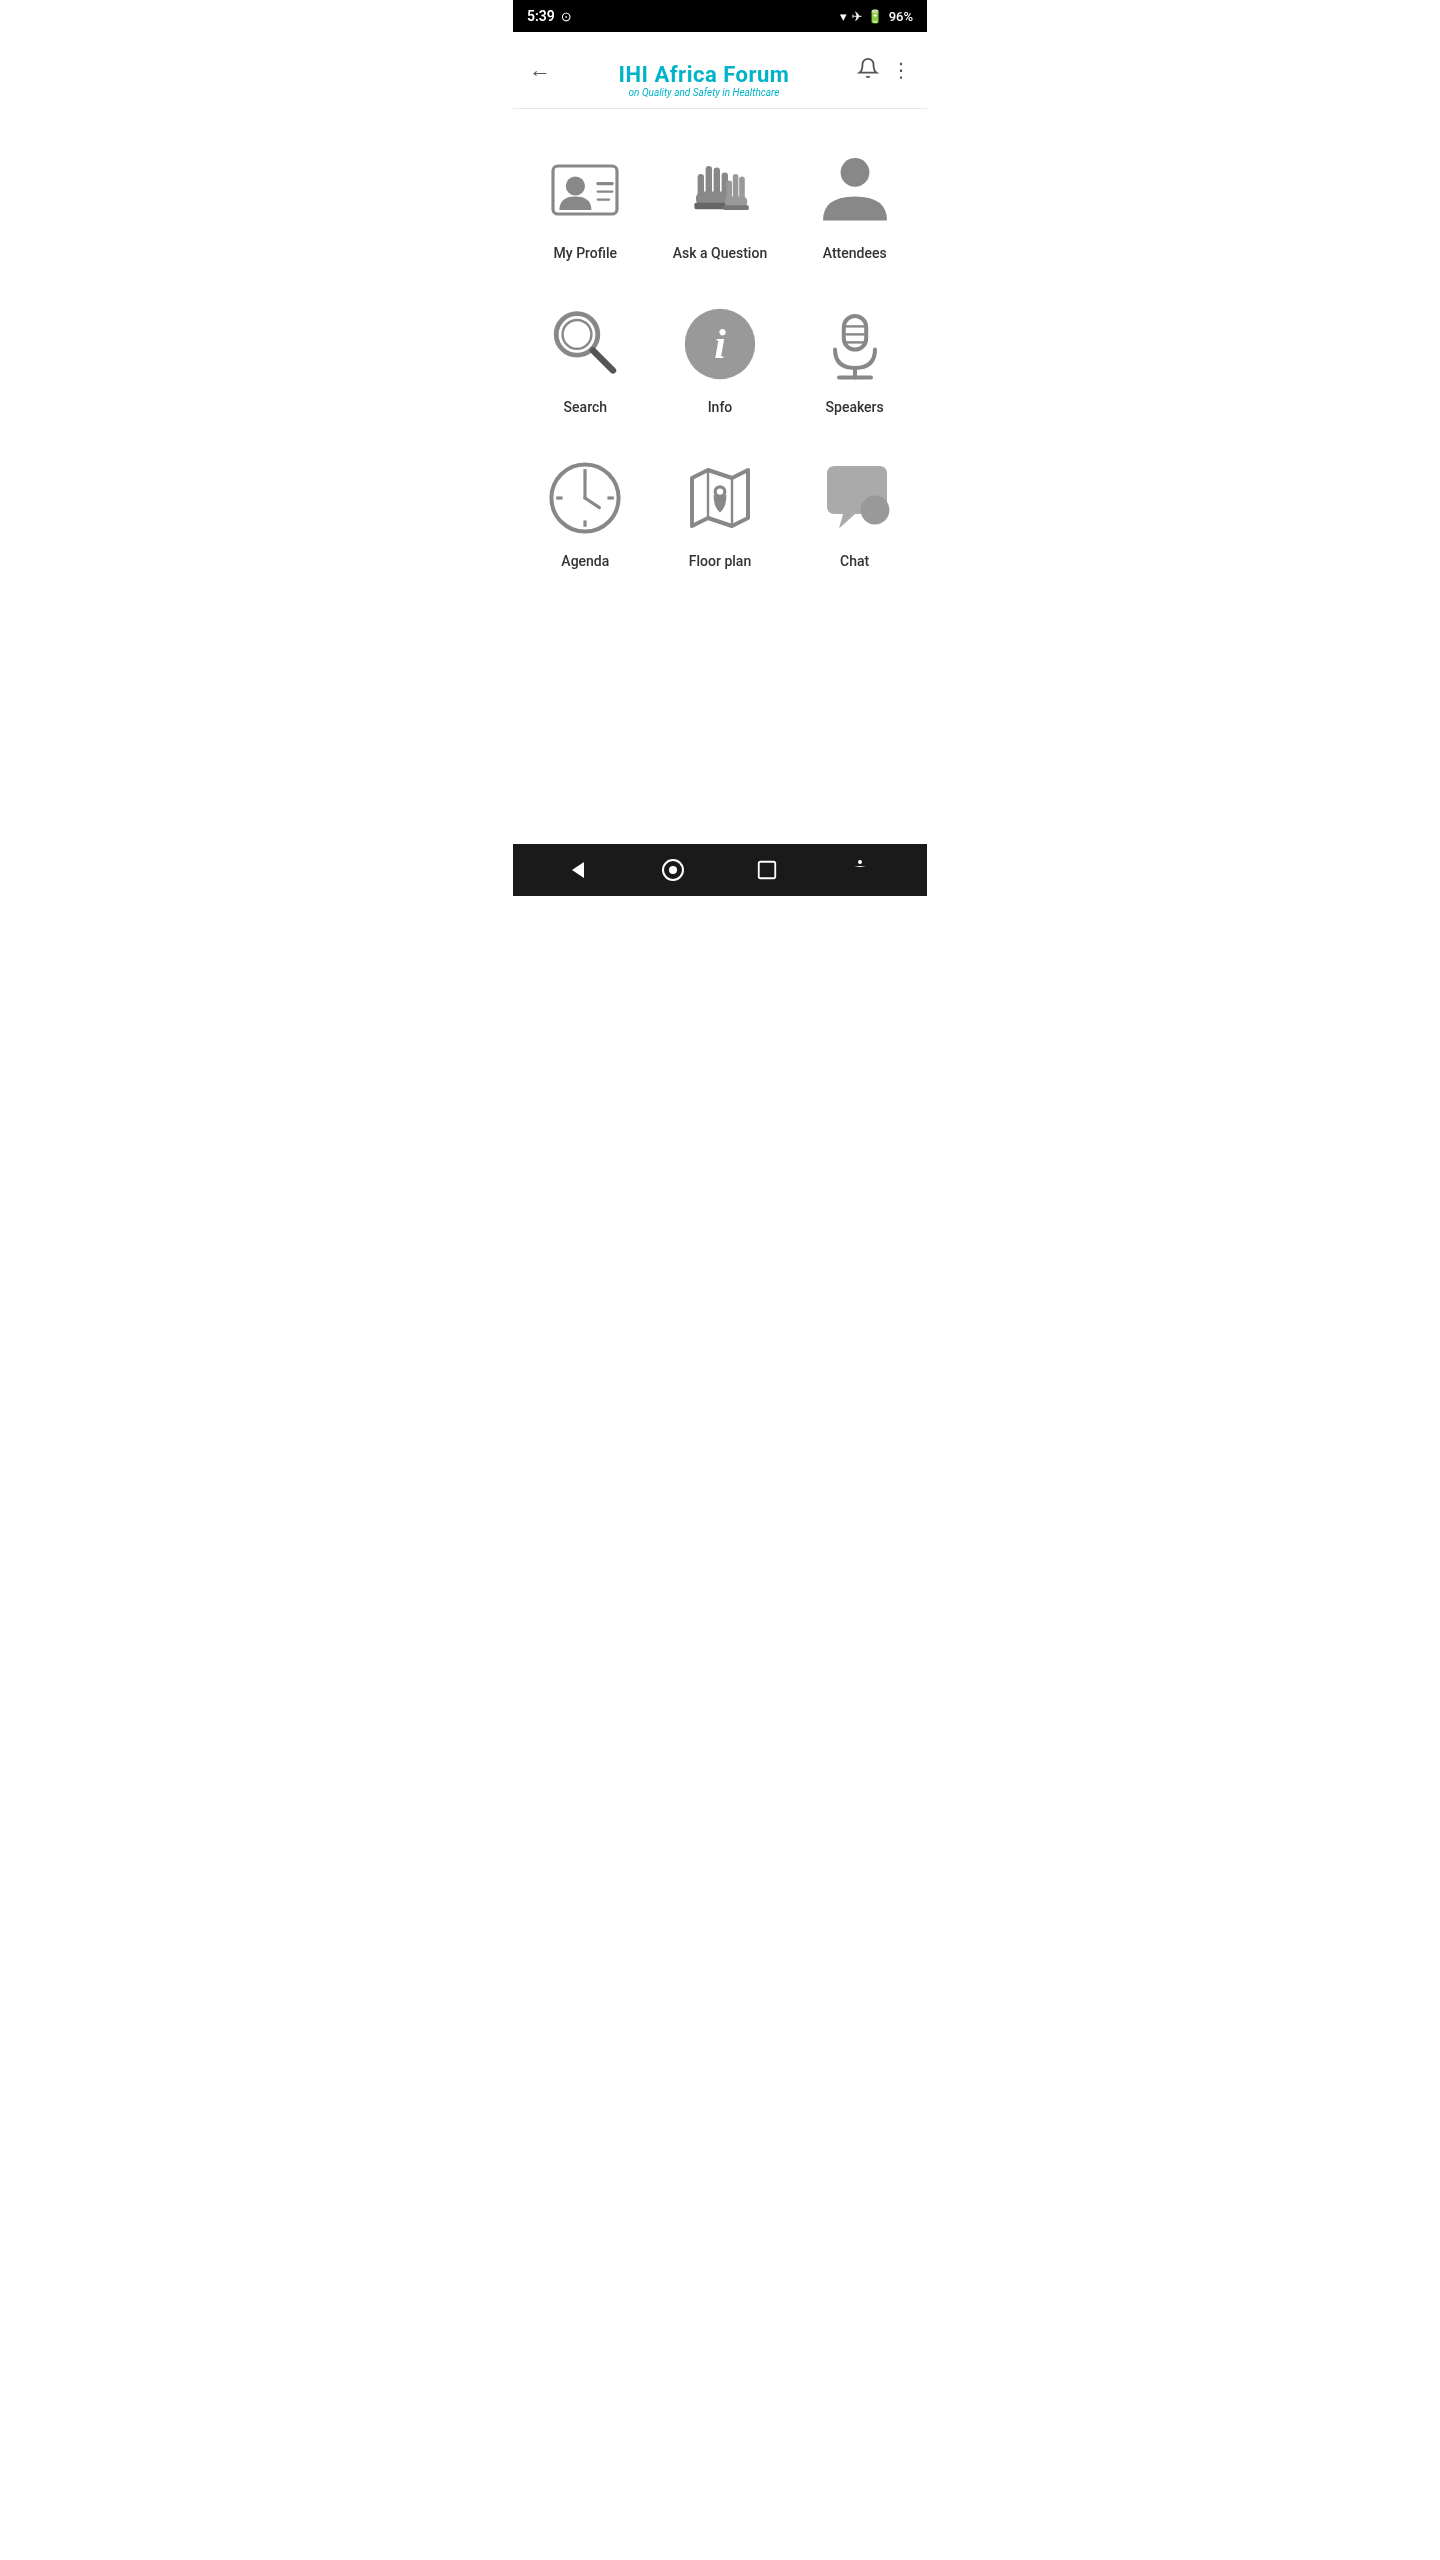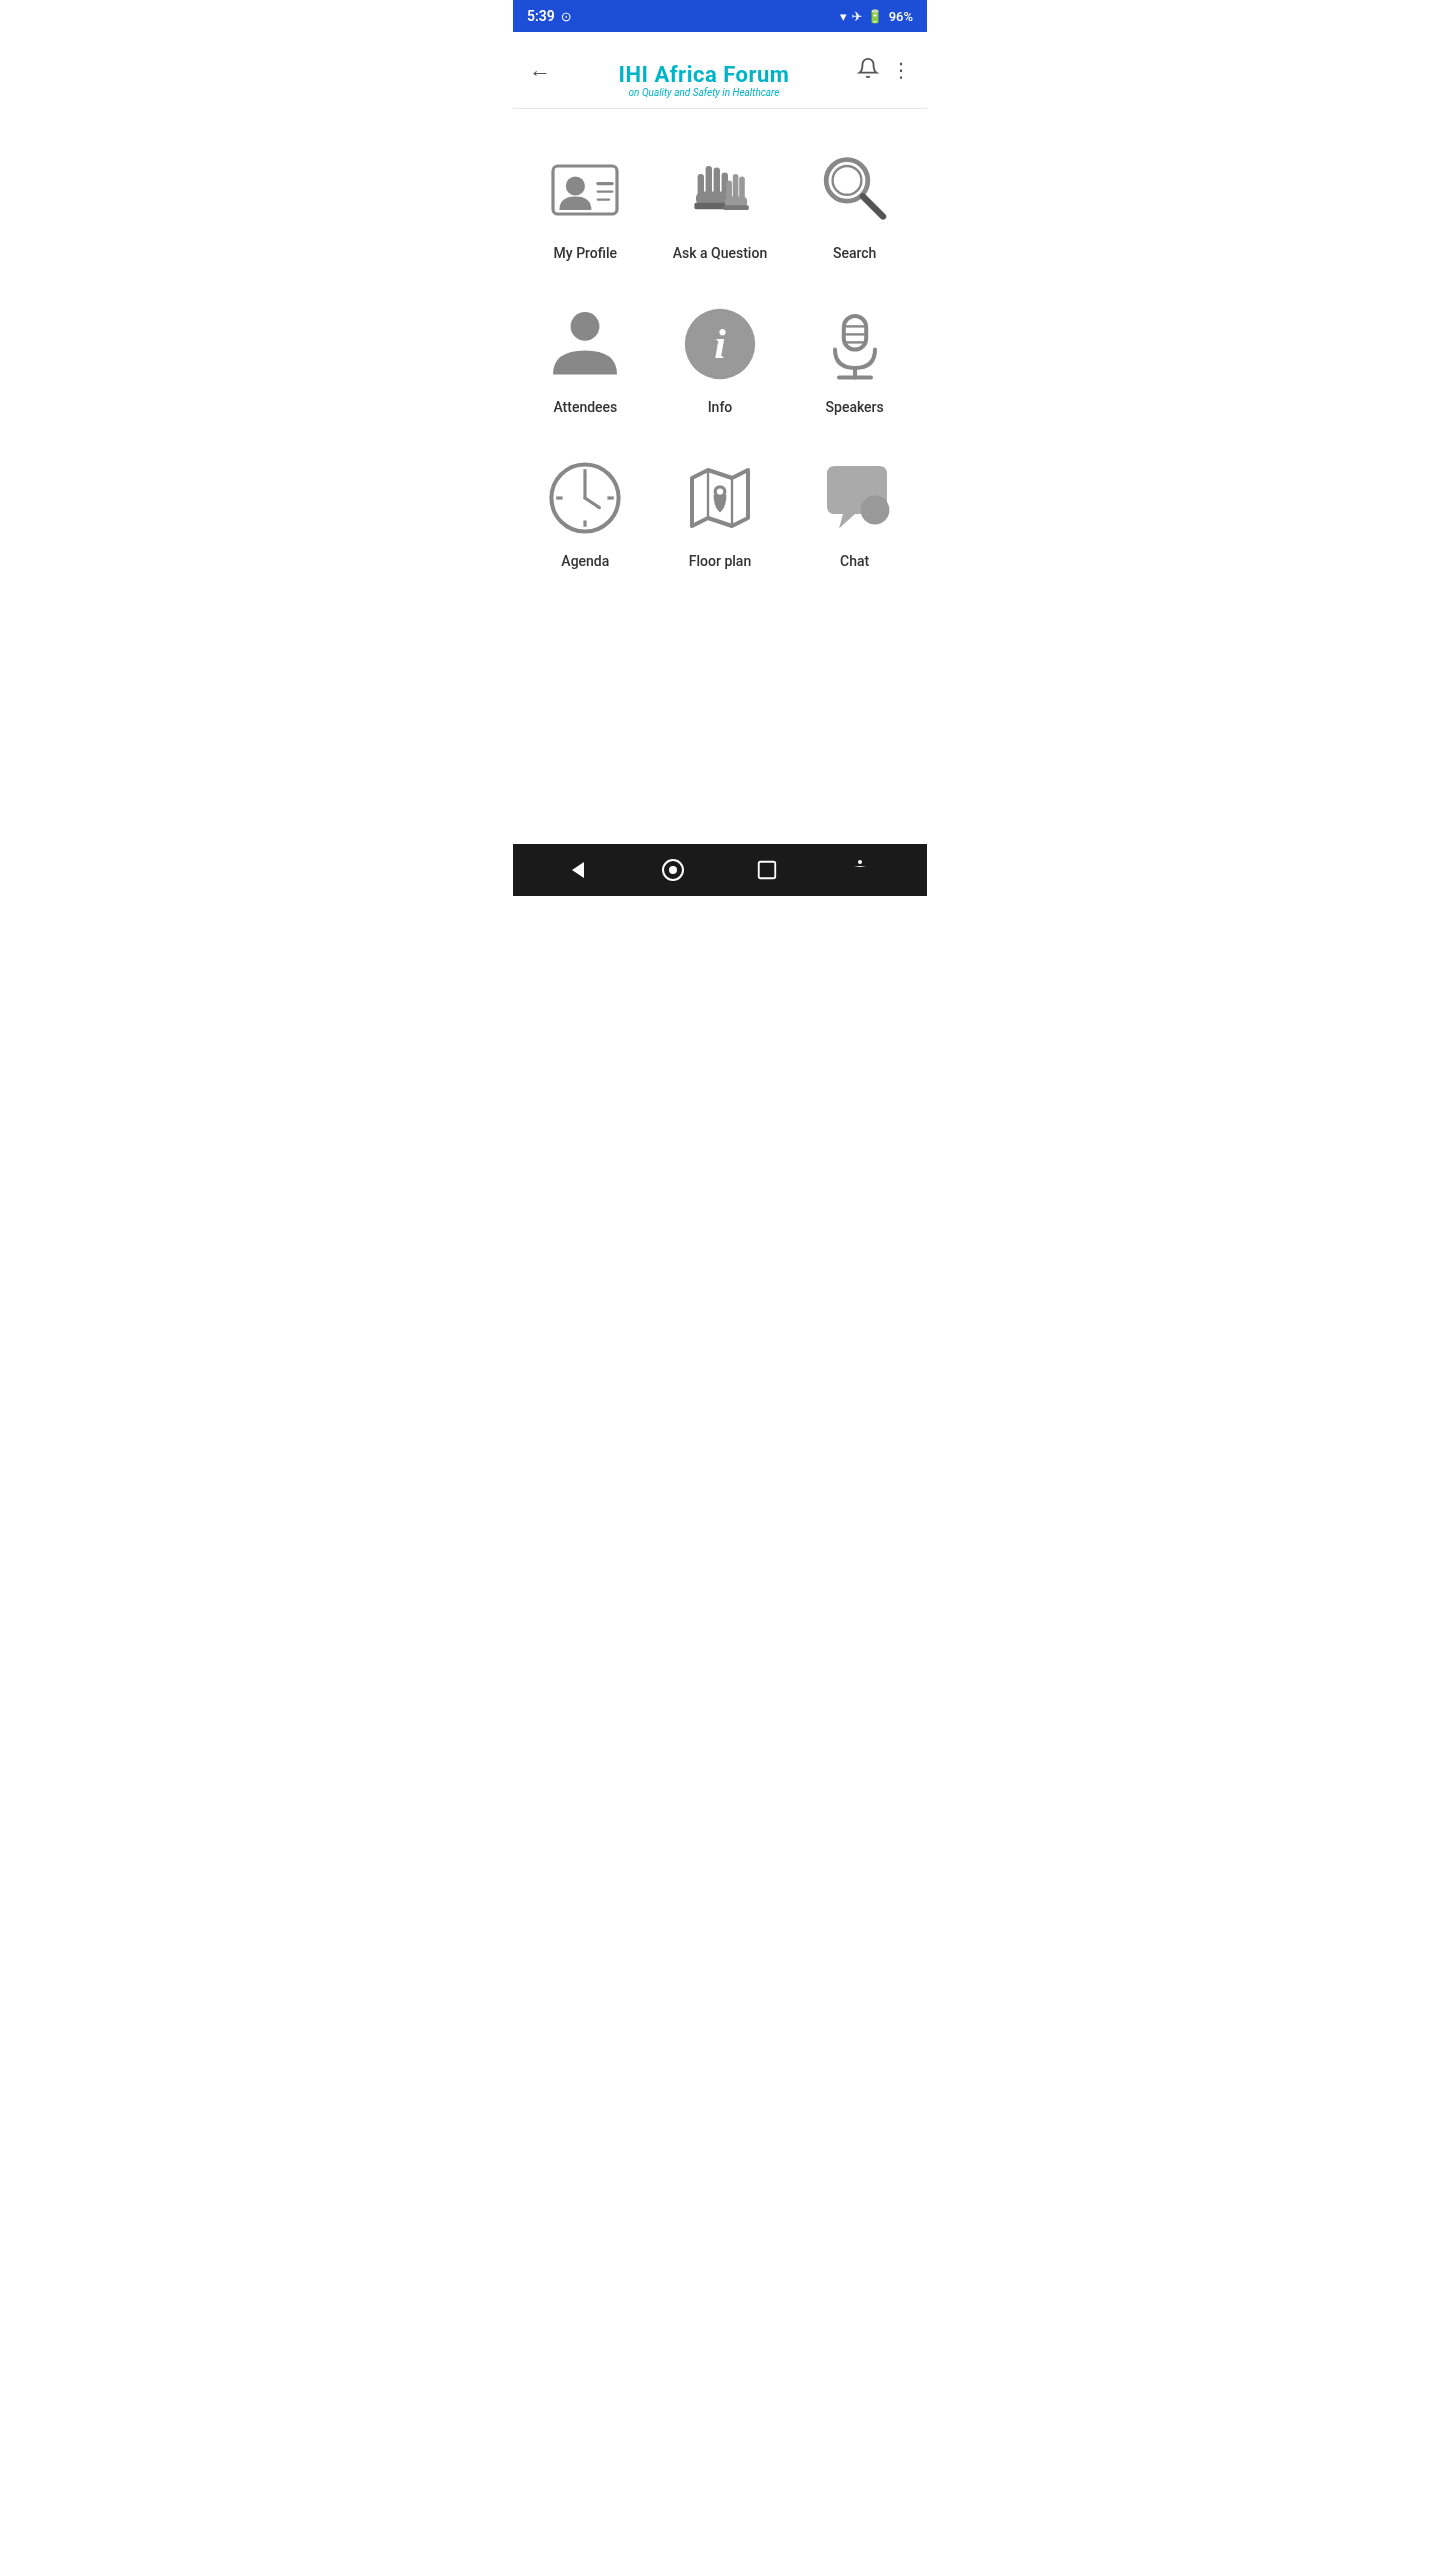--- a/index.html
+++ b/index.html
@@ -14,21 +14,21 @@
       min-height: 896px;
       margin: 0 auto;
       font-family: 'Roboto', Arial, sans-serif;
       background: #ffffff;
       display: flex;
       flex-direction: column;
     }
 
     
     .status-bar {
-      background: #1d4ed8;
+      background: #000000;
       color: white;
       display: flex;
       justify-content: space-between;
       padding: 6px 14px;
       height: 32px;
       font-size: 13px;
       font-weight: 500;
     }
 
     .status-bar-left {
@@ -228,37 +228,37 @@
         <rect x="56" y="58" width="28" height="14" rx="6" fill="#999"></rect>
         <rect x="54" y="69" width="32" height="6" rx="2" fill="#777"></rect>
       </svg>
     </div>
     <span class="grid-item-label">Ask a Question</span>
   </div>
 
   <div class="grid-item">
     <div class="grid-item-icon">
       <svg viewBox="0 0 100 100" xmlns="http://www.w3.org/2000/svg">
+
+        <circle cx="50" cy="28" r="18" fill="#888"></circle>
+        <path d="M10 88 Q10 58 50 58 Q90 58 90 88" fill="#888"></path>
+      </svg>
+    </div>
+    <span class="grid-item-label">Attendees</span>
+  </div>
+
+  <div class="grid-item">
+    <div class="grid-item-icon">
+      <svg viewBox="0 0 100 100" xmlns="http://www.w3.org/2000/svg">
         <circle cx="40" cy="38" r="26" fill="none" stroke="#888" stroke-width="6"></circle>
         <circle cx="40" cy="38" r="18" fill="none" stroke="#888" stroke-width="3"></circle>
         <line x1="60" y1="58" x2="85" y2="83" stroke="#555" stroke-width="8" stroke-linecap="round"></line>
       </svg>
     </div>
     <span class="grid-item-label">Search</span>
-  </div>
-
-  <div class="grid-item">
-    <div class="grid-item-icon">
-      <svg viewBox="0 0 100 100" xmlns="http://www.w3.org/2000/svg">
-
-        <circle cx="50" cy="28" r="18" fill="#888"></circle>
-        <path d="M10 88 Q10 58 50 58 Q90 58 90 88" fill="#888"></path>
-      </svg>
-    </div>
-    <span class="grid-item-label">Attendees</span>
   </div>
 
   <div class="grid-item">
     <div class="grid-item-icon">
       <svg viewBox="0 0 100 100" xmlns="http://www.w3.org/2000/svg">
         <circle cx="50" cy="50" r="44" fill="#999"></circle>
         <text x="50" y="68" text-anchor="middle" font-size="52" font-weight="700" fill="white" font-family="serif" font-style="italic">i</text>
       </svg>
     </div>
     <span class="grid-item-label">Info</span>

